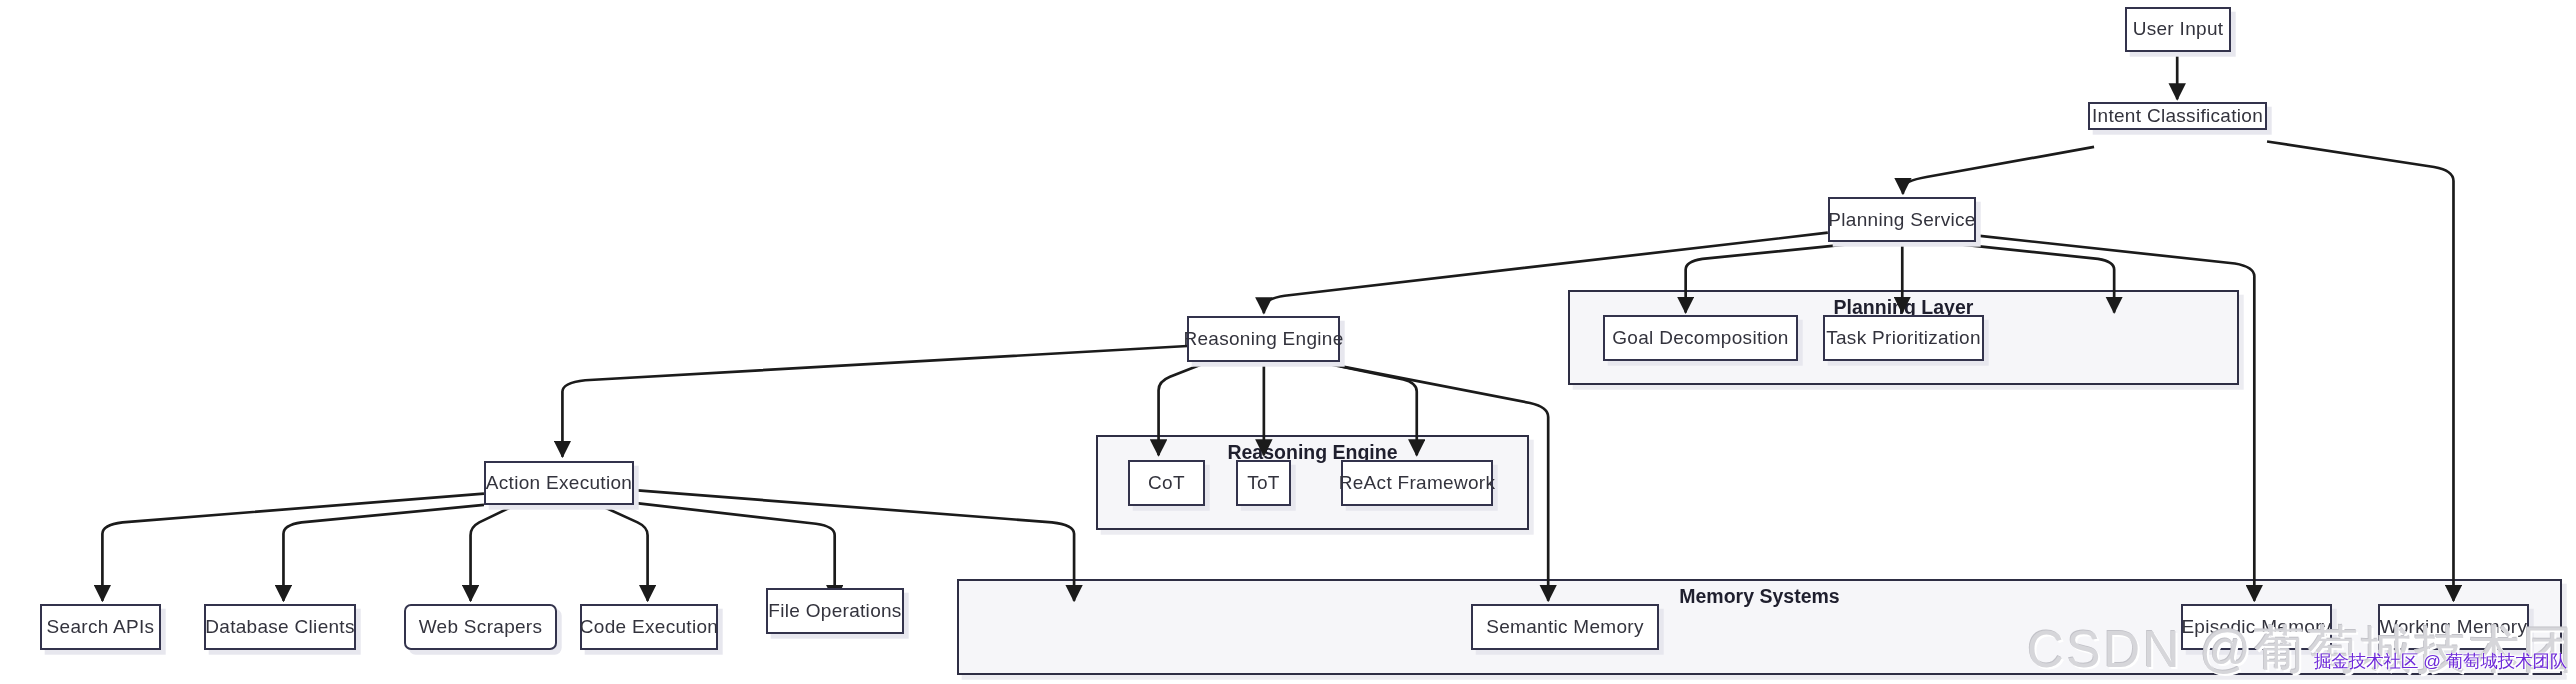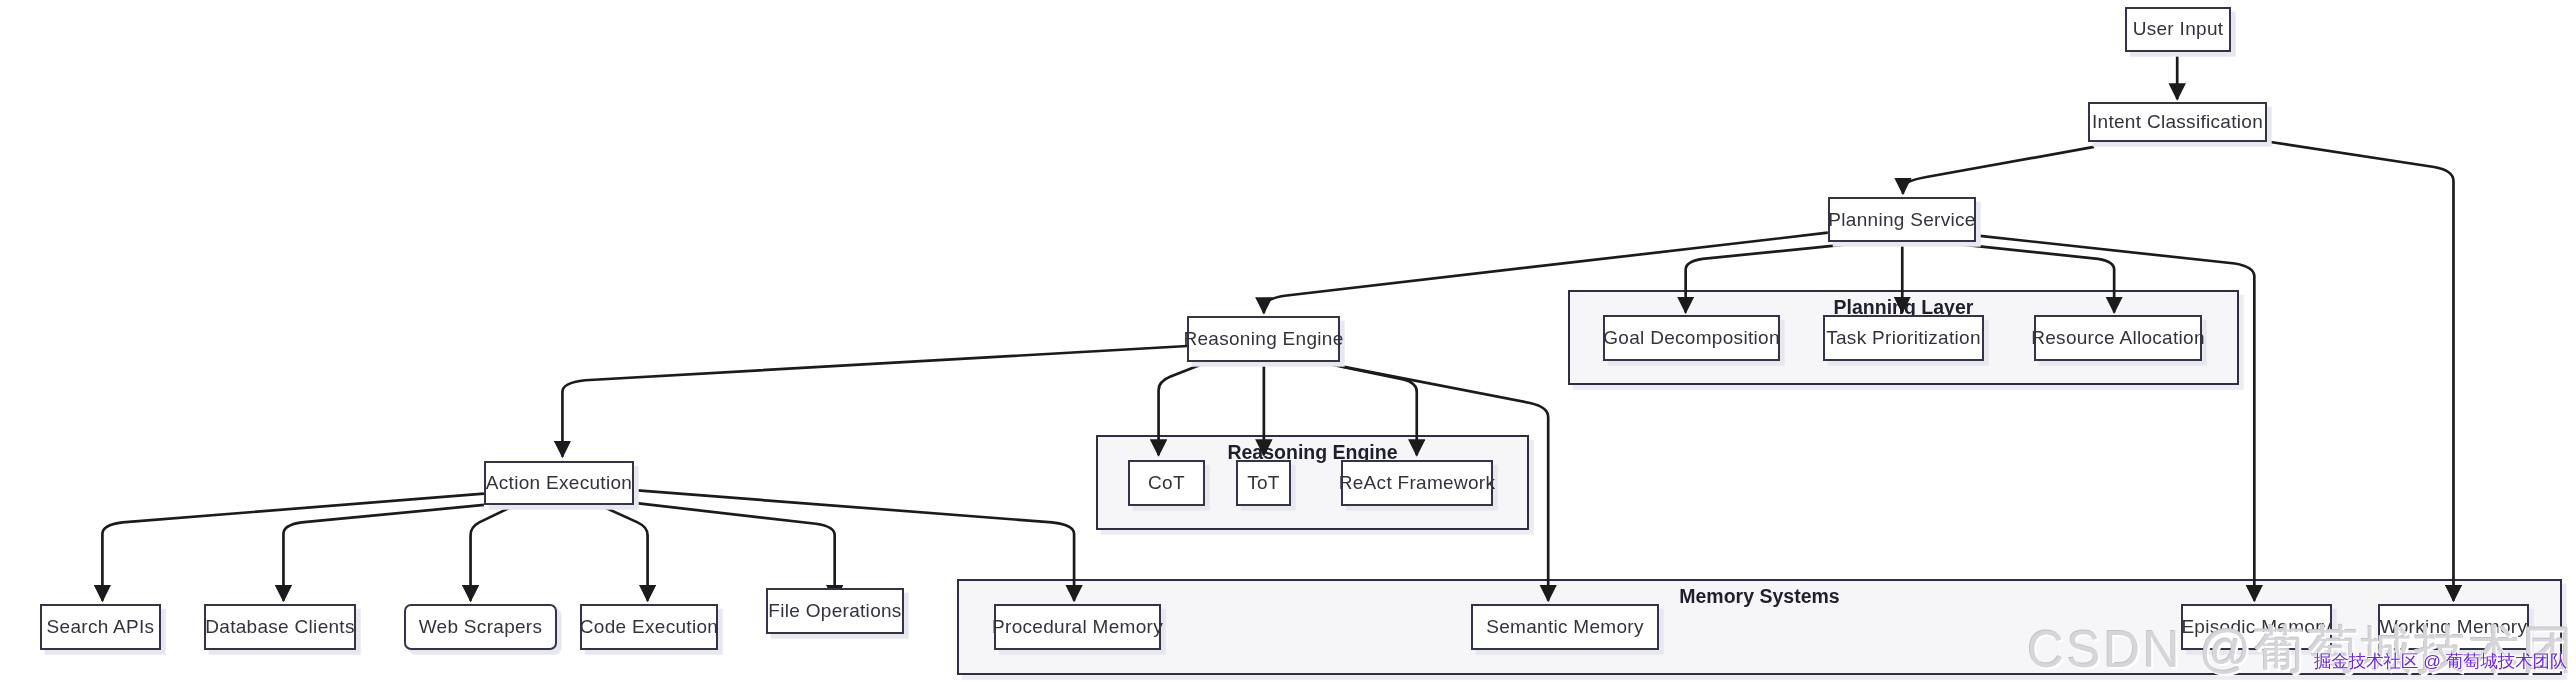--- a/index.html
+++ b/index.html
@@ -76,41 +76,38 @@
     <path class="edge" marker-end="url(#arr)" d="M721,753 L449,779 Q422,783 422,796 L422,896"></path>
     <path class="edge" marker-end="url(#arr)" d="M768,753 L714,779 Q701,786 701,798 L701,896"></path>
     <path class="edge" marker-end="url(#arr)" d="M893,753 L950,779 Q965,786 965,798 L965,896"></path>
     <path class="edge" marker-end="url(#arr)" d="M945,750 L1216,781 Q1244,785 1244,798 L1244,896"></path>
     <path class="edge" marker-end="url(#arr)" d="M945,731 L1568,779 Q1601,783 1601,796 L1601,896"></path>
   </svg>
 
   <div class="node" style="left:2125px;top:6.7px;width:106px;height:45px;">
     <span>User Input</span>
   </div>
-  <div class="node" style="left:2088px;top:102px;width:179px;height:40px;align-items:center;">
+  <div class="node" style="left:2088px;top:102px;width:179px;height:28px;align-items:center;">
     <span>Intent Classification</span>
   </div>
   <div class="node" style="left:1828px;top:197px;width:148px;height:45px;">
     <span>Planning Service</span>
   </div>
   <div class="node" style="left:1187px;top:316px;width:153px;height:46px;">
     <span>Reasoning Engine</span>
   </div>
   <div class="node" style="left:484px;top:461px;width:150px;height:44px;">
     <span>Action Execution</span>
   </div>
 
-  <div class="node" style="left:1603px;top:315px;width:177px;height:46px;">
+  <div class="node" style="left:1603px;top:315px;width:195px;height:46px;">
     <span>Goal Decomposition</span>
   </div>
   <div class="node" style="left:1823px;top:315px;width:161px;height:46px;">
     <span>Task Prioritization</span>
-  </div>
-  <div class="node" style="left:2034px;top:315px;width:168px;height:46px;">
-    <span>Resource Allocation</span>
   </div>
 
   <div class="node" style="left:1128px;top:460px;width:77px;height:46px;">
     <span>CoT</span>
   </div>
   <div class="node" style="left:1236px;top:460px;width:55px;height:46px;">
     <span>ToT</span>
   </div>
   <div class="node" style="left:1341px;top:460px;width:152px;height:46px;">
     <span>ReAct Framework</span>
@@ -125,23 +122,20 @@
   <div class="node" style="left:404px;top:604px;width:153px;height:46px;border-radius:7px;">
     <span>Web Scrapers</span>
   </div>
   <div class="node" style="left:580px;top:604px;width:138px;height:46px;">
     <span>Code Execution</span>
   </div>
   <div class="node" style="left:766px;top:588px;width:138px;height:46px;">
     <span>File Operations</span>
   </div>
 
-  <div class="node" style="left:994px;top:604px;width:167px;height:46px;">
-    <span>Procedural Memory</span>
-  </div>
   <div class="node" style="left:1471px;top:604px;width:188px;height:46px;">
     <span>Semantic Memory</span>
   </div>
   <div class="node" style="left:2181px;top:604px;width:151px;height:46px;">
     <span>Episodic Memory</span>
   </div>
   <div class="node" style="left:2378px;top:604px;width:151px;height:46px;">
     <span>Working Memory</span>
   </div>
 

